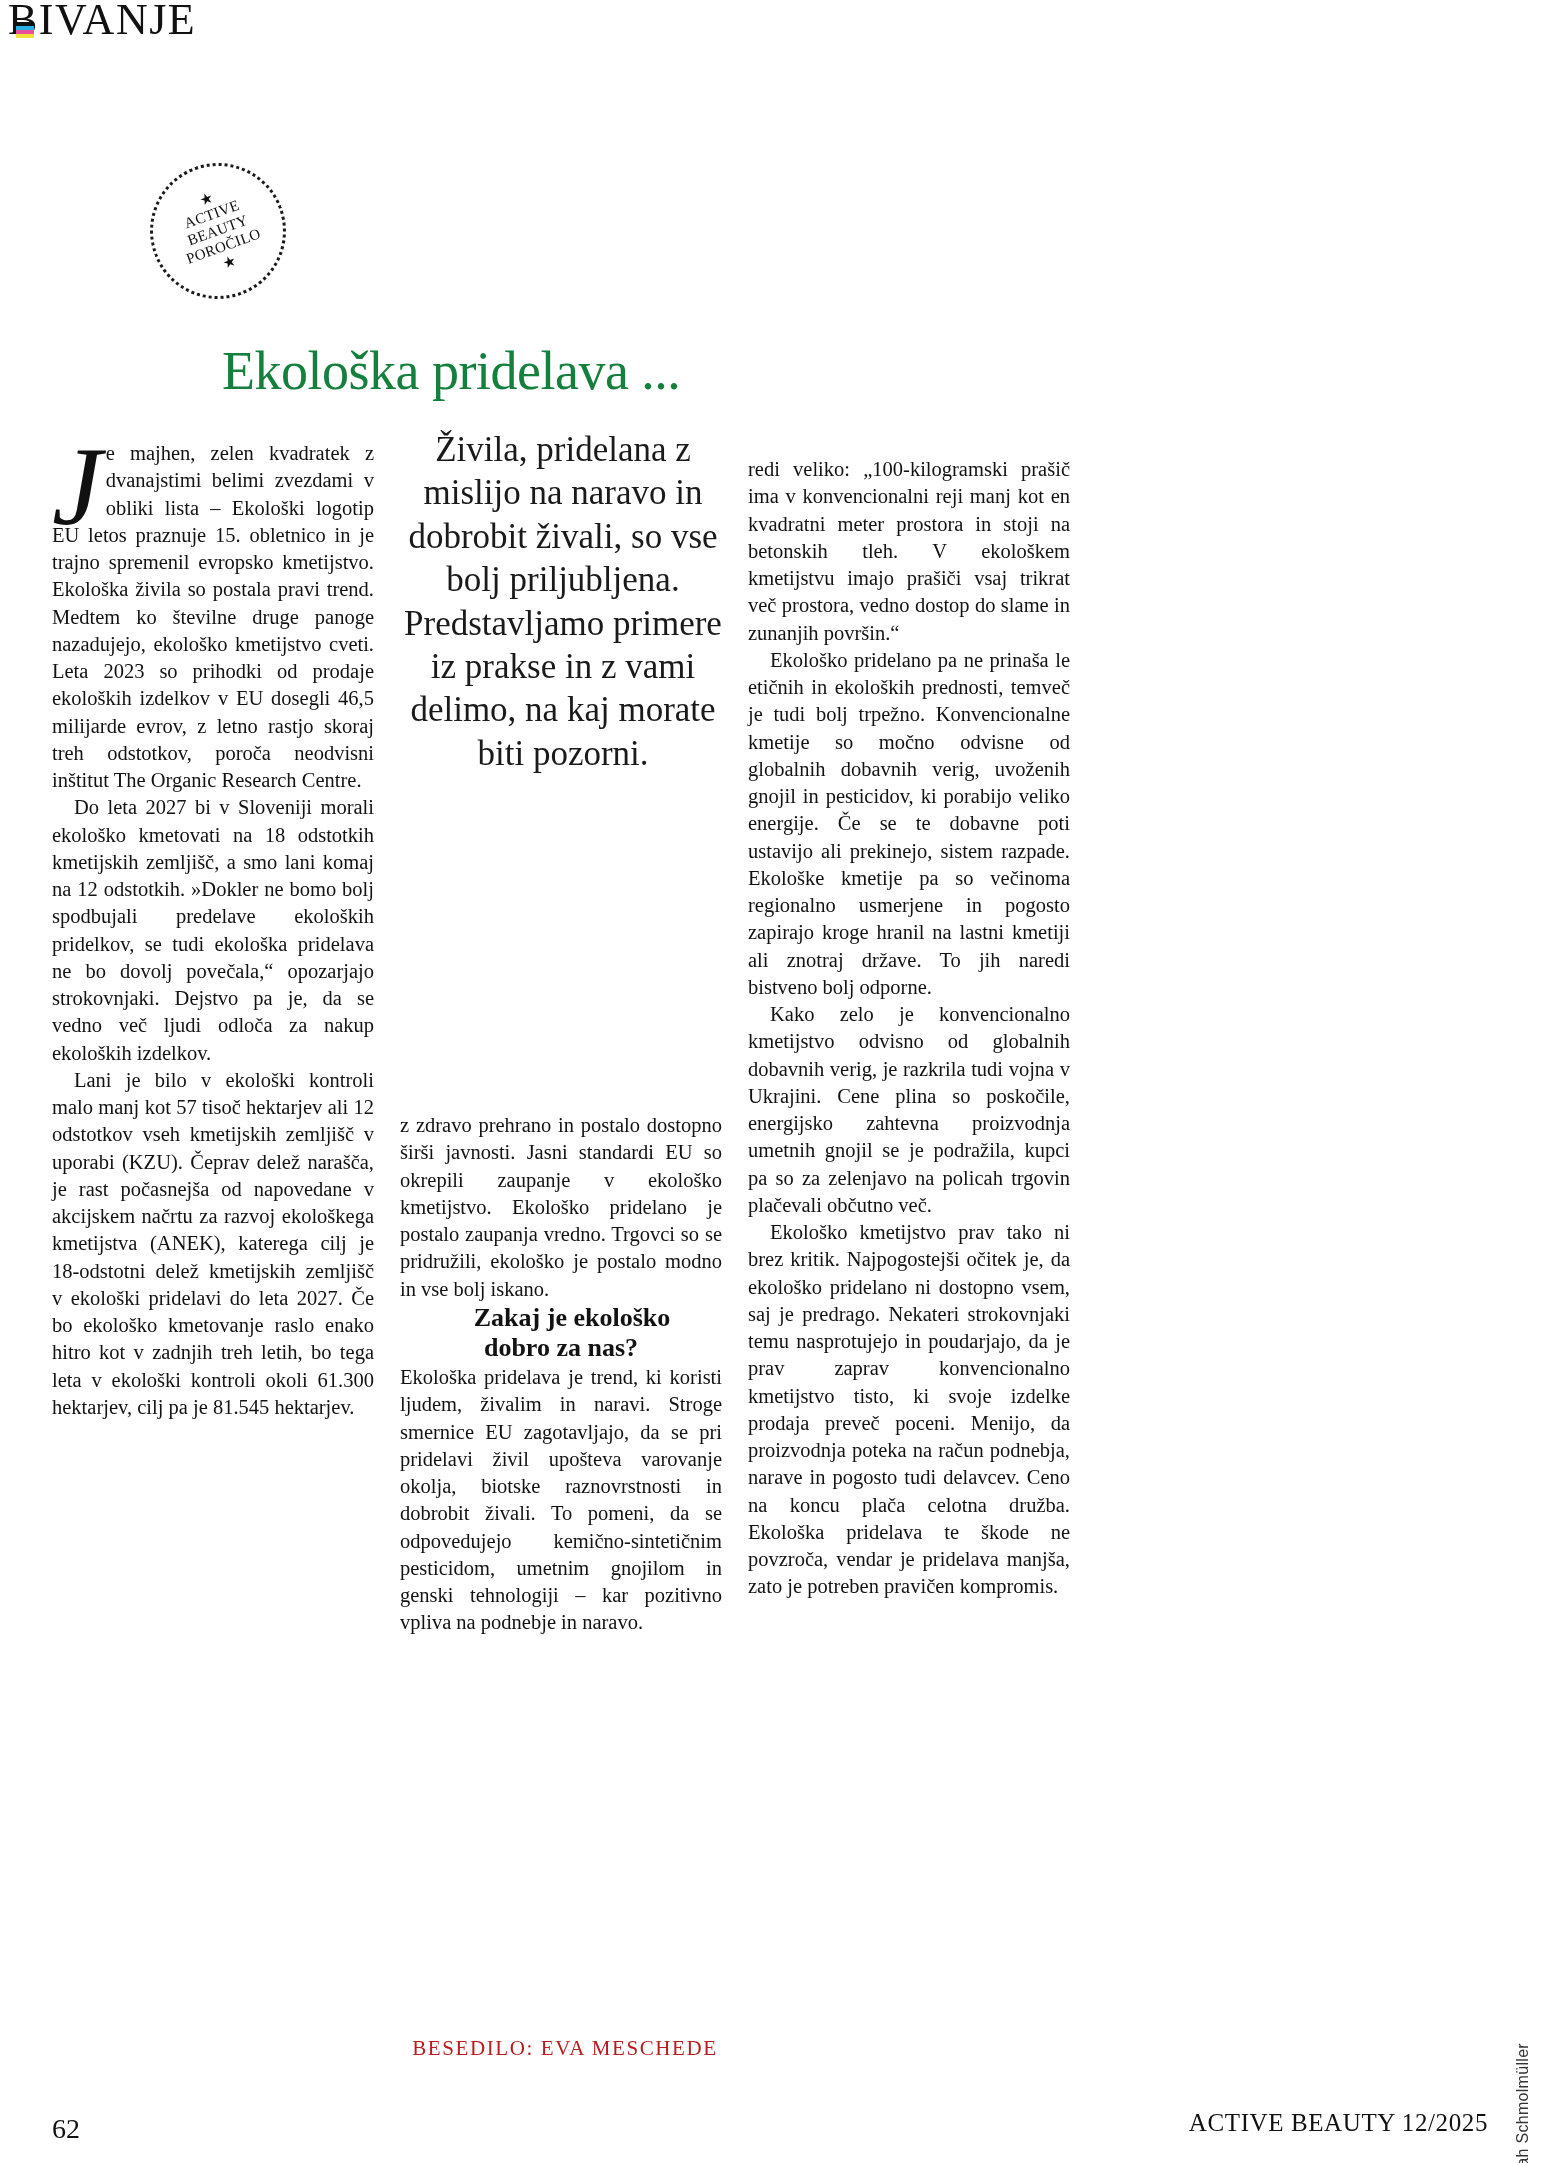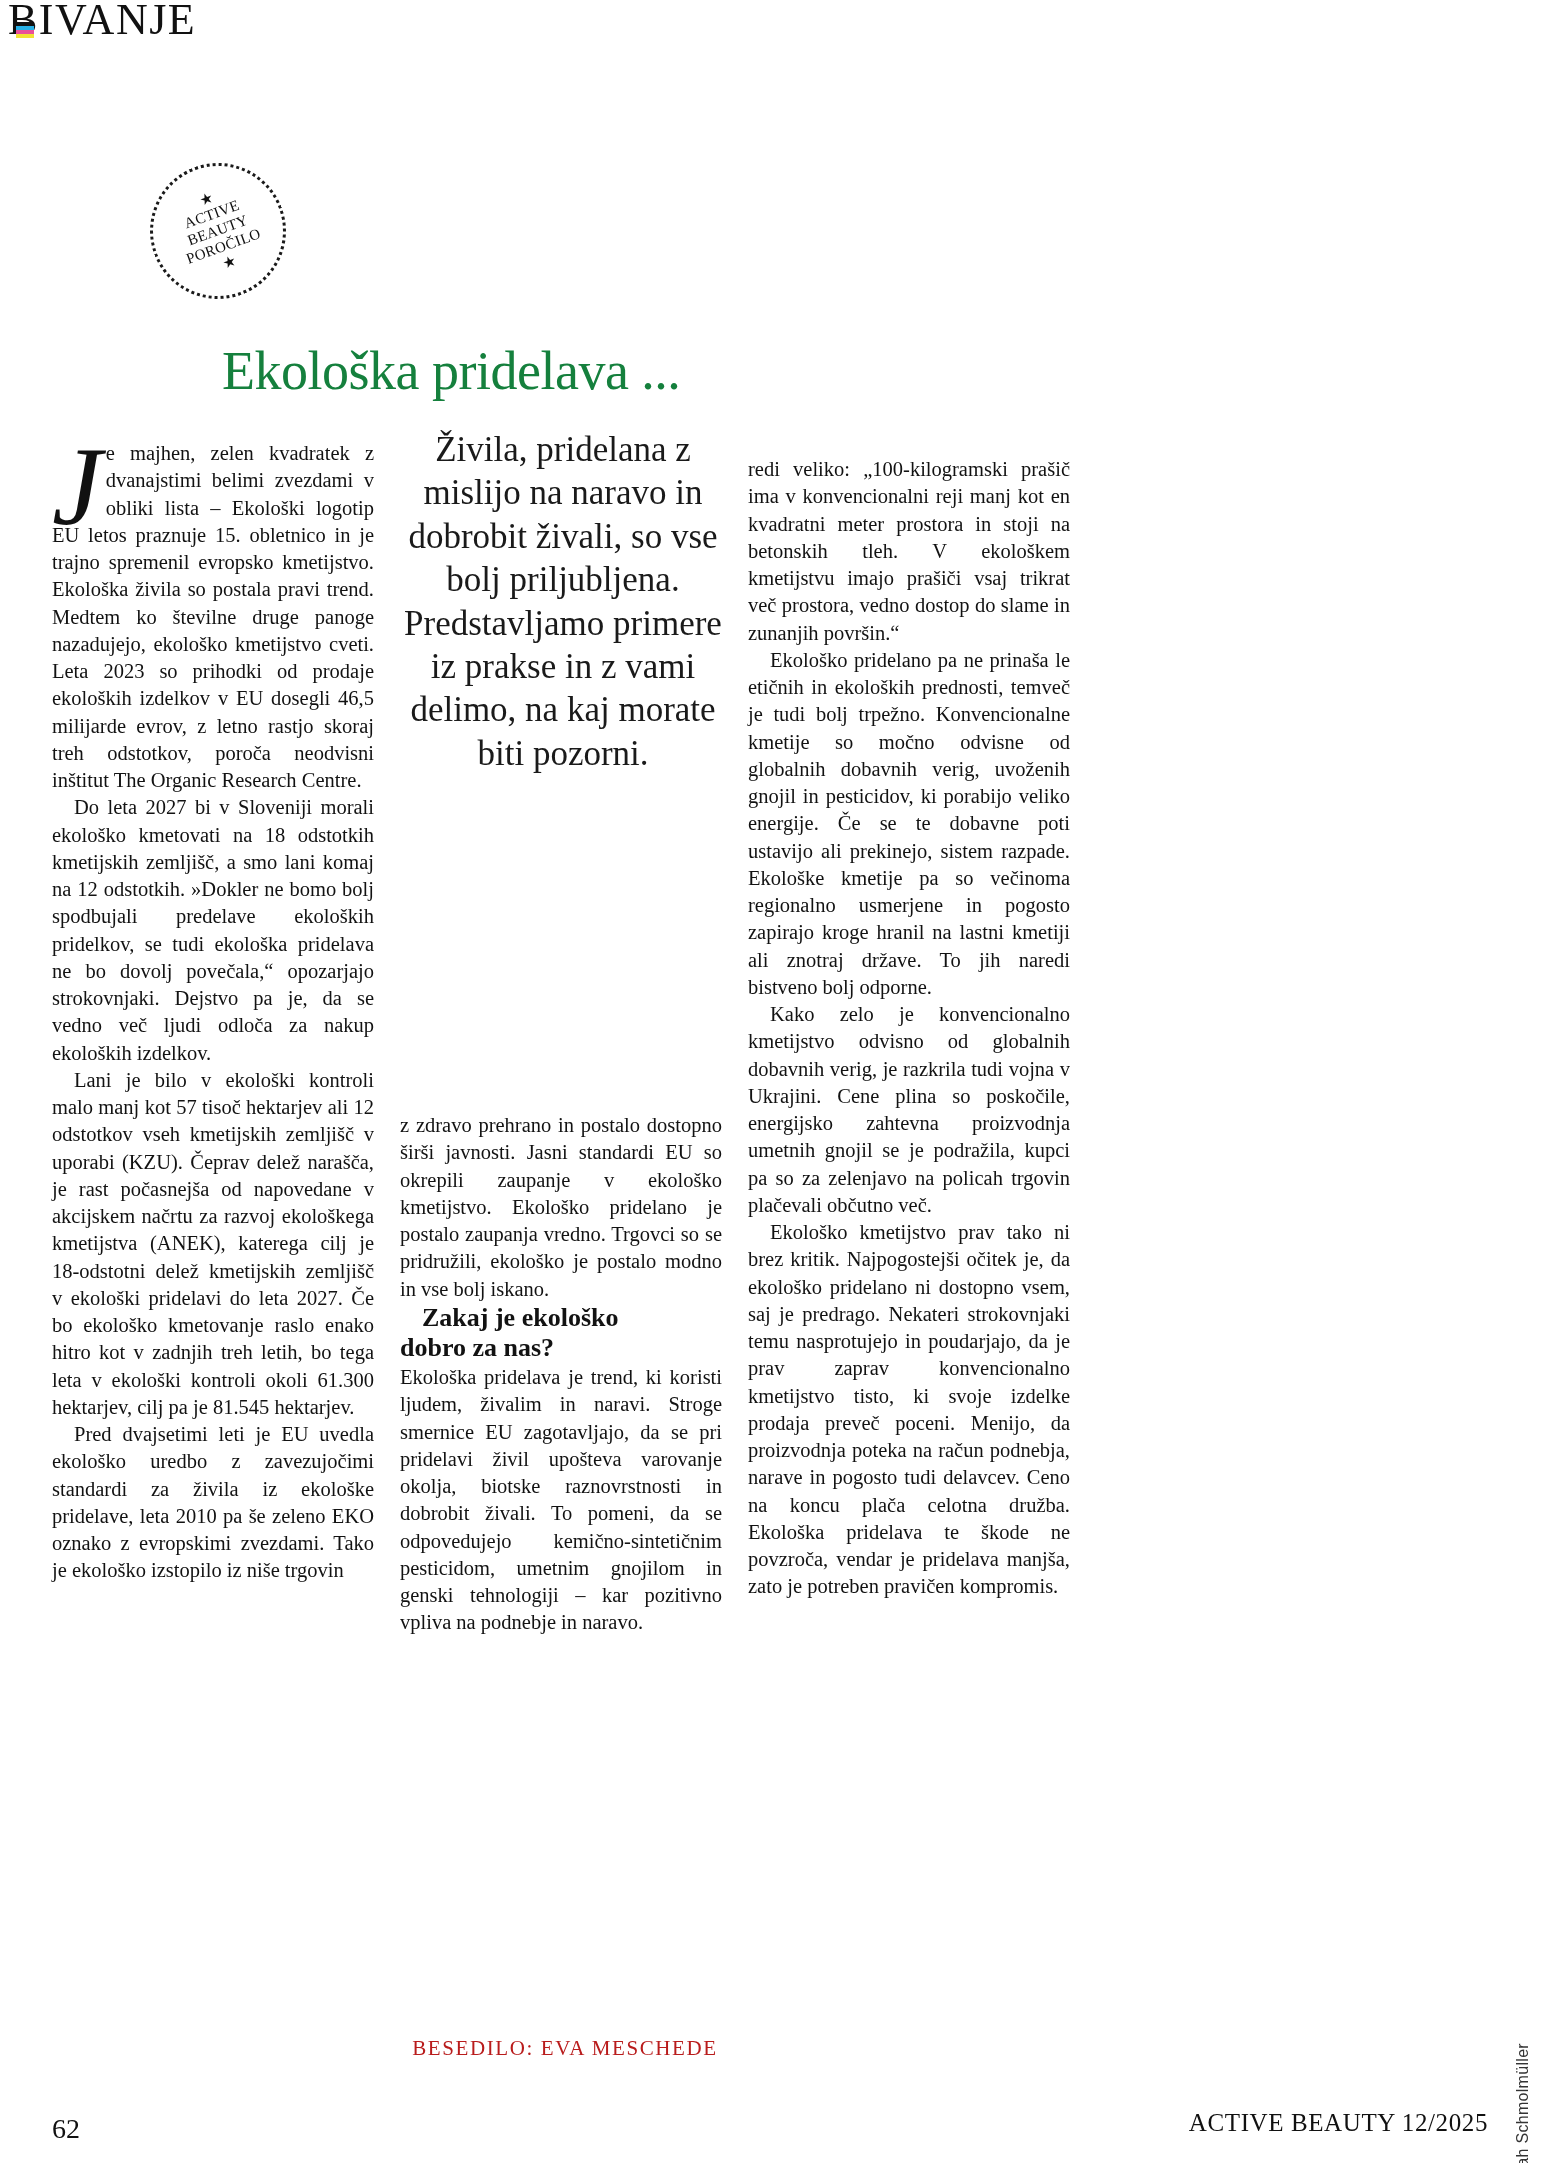--- a/index.html
+++ b/index.html
@@ -144,20 +144,21 @@
     line-height: 1.24;
     text-align: center;
     color: #1a1a1a;
   }
 
   
   .subhead {
     font-weight: 700;
     font-size: 26px;
     line-height: 1.18;
+    text-align: center;
     margin: 16px 0 6px 0;
     text-indent: 0;
     font-family: "Liberation Serif", serif;
   }
 
   
   .byline {
     position: absolute;
     left: 400px;
     top: 2036px;
@@ -229,21 +230,20 @@
 <h1 class="headline">Ekološka pridelava ...</h1>
 
 <div class="lead">Živila, pridelana z mislijo na naravo in dobrobit živali, so vse bolj priljubljena. Predstavljamo primere iz prakse in z vami delimo, na kaj morate biti pozorni.</div>
 
 <div class="col col-1">
   <p class="first">
     <span class="dropcap">J</span><span>e majhen, zelen kvadratek z dvanajstimi belimi zvezdami v obliki lista – Ekološki logotip EU letos praznuje 15. obletnico in je trajno spremenil evropsko kmetijstvo. Ekološka živila so postala pravi trend. Medtem ko številne druge panoge nazadujejo, ekološko kmetijstvo cveti. Leta 2023 so prihodki od prodaje ekoloških izdelkov v EU dosegli 46,5 milijarde evrov, z letno rastjo skoraj treh odstotkov, poroča neodvisni inštitut The Organic Research Centre.</span>
   </p>
   <p><span>Do leta 2027 bi v Sloveniji morali ekološko kmetovati na 18 odstotkih kmetijskih zemljišč, a smo lani komaj na 12 odstotkih. »Dokler ne bomo bolj spodbujali predelave ekoloških pridelkov, se tudi ekološka pridelava ne bo dovolj povečala,“ opozarjajo strokovnjaki. Dejstvo pa je, da se vedno več ljudi odloča za nakup ekoloških izdelkov.</span></p>
   <p><span>Lani je bilo v ekološki kontroli malo manj kot 57 tisoč hektarjev ali 12 odstotkov vseh kmetijskih zemljišč v uporabi (KZU). Čeprav delež narašča, je rast počasnejša od napovedane v akcijskem načrtu za razvoj ekološkega kmetijstva (ANEK), katerega cilj je 18-odstotni delež kmetijskih zemljišč v ekološki pridelavi do leta 2027. Če bo ekološko kmetovanje raslo enako hitro kot v zadnjih treh letih, bo tega leta v ekološki kontroli okoli 61.300 hektarjev, cilj pa je 81.545 hektarjev.</span></p>
-  <p><span>Pred dvajsetimi leti je EU uvedla ekološko uredbo z zavezujočimi standardi za živila iz ekološke pridelave, leta 2010 pa še zeleno EKO oznako z evropskimi zvezdami. Tako je ekološko izstopilo iz niše trgovin</span></p>
 </div>
 
 <div class="col col-2">
   <p class="first"><span>z zdravo prehrano in postalo dostopno širši javnosti. Jasni standardi EU so okrepili zaupanje v ekološko kmetijstvo. Ekološko pridelano je postalo zaupanja vredno. Trgovci so se pridružili, ekološko je postalo modno in vse bolj iskano.</span></p>
   <p class="subhead">
     <span>Zakaj je ekološko</span><br>
     <span>dobro za nas?</span>
   </p>
   <p class="first"><span>Ekološka pridelava je trend, ki koristi ljudem, živalim in naravi. Stroge smernice EU zagotavljajo, da se pri pridelavi živil upošteva varovanje okolja, biotske raznovrstnosti in dobrobit živali. To pomeni, da se odpovedujejo kemično-sintetičnim pesticidom, umetnim gnojilom in genski tehnologiji – kar pozitivno vpliva na podnebje in naravo.</span></p>
 </div>

